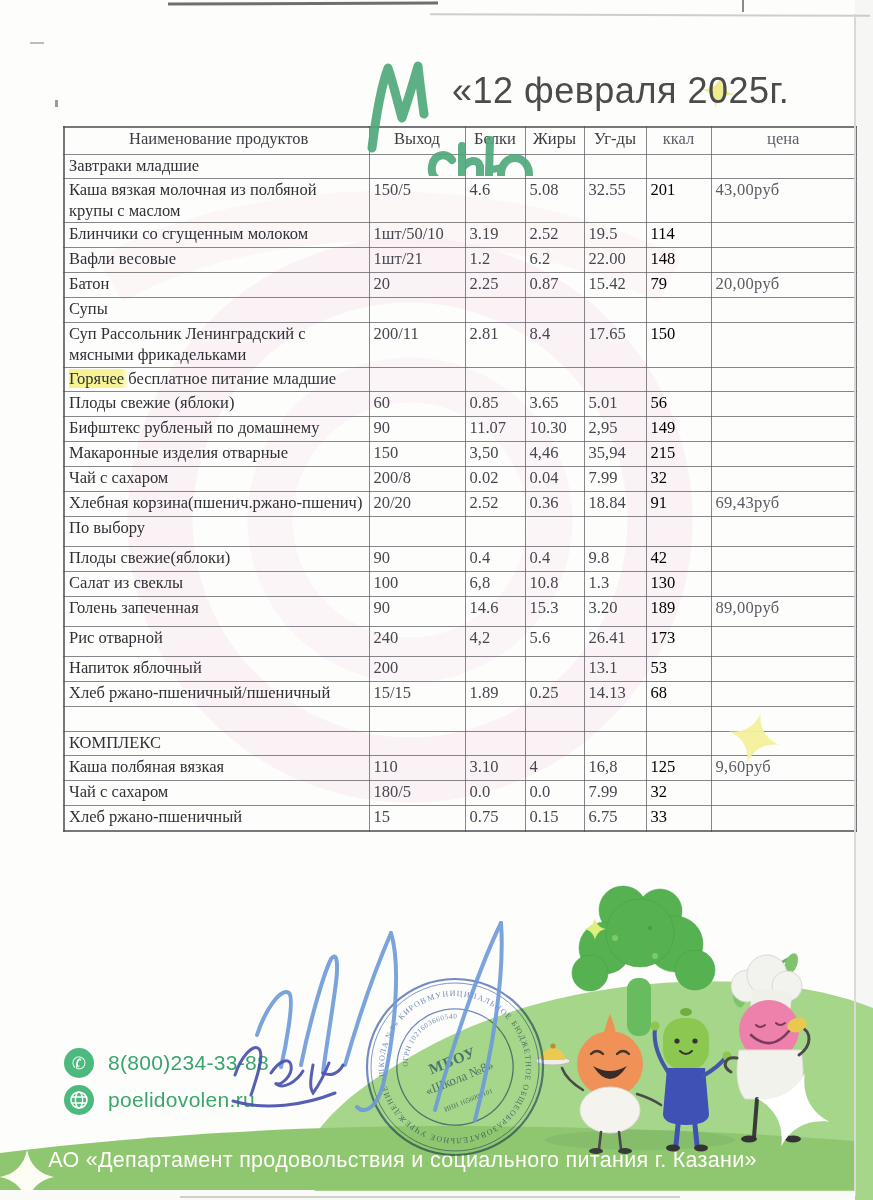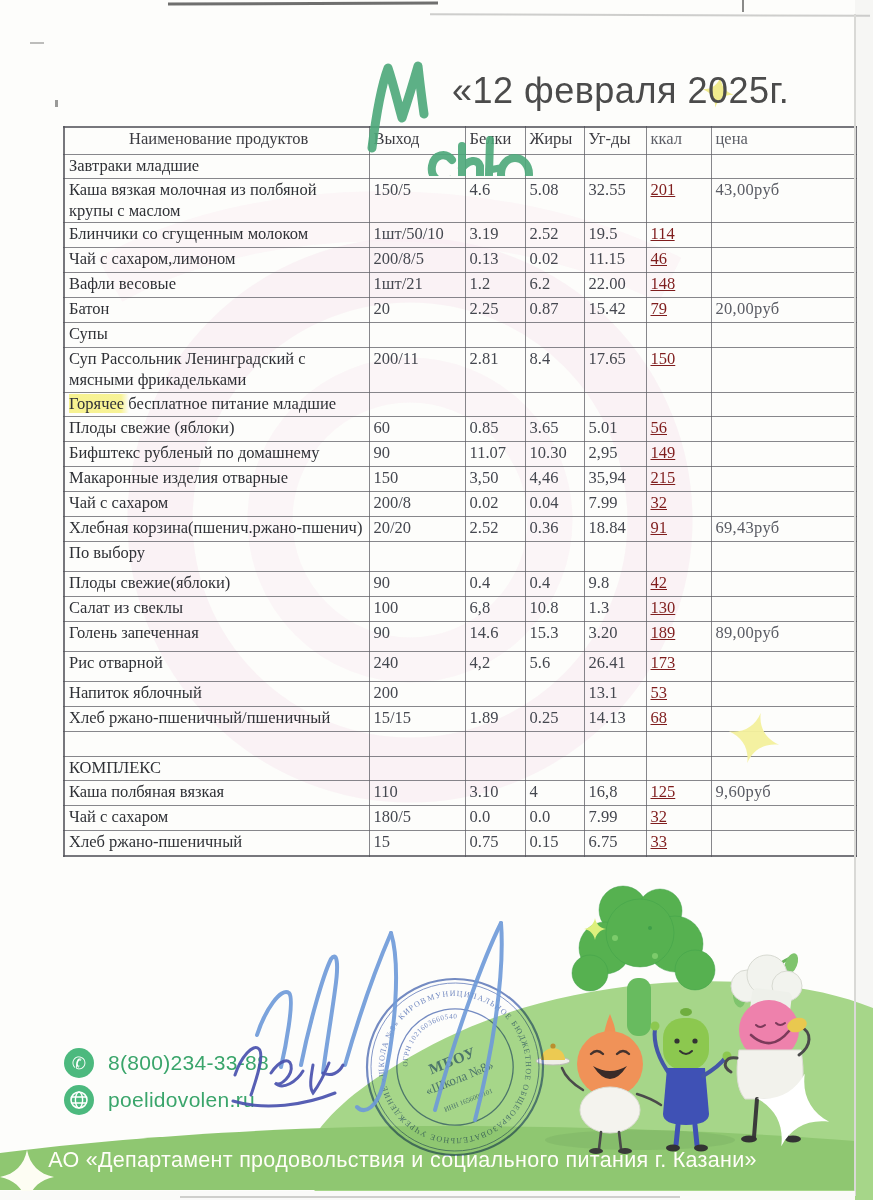--- a/index.html
+++ b/index.html
@@ -25,30 +25,30 @@
     border-collapse:collapse;table-layout:fixed;width:792px;
     font-family:"Liberation Serif",serif;color:#2f3136;
     background:transparent;
   }
   table.menu td,table.menu th{
     border:1px solid rgba(95,95,102,.75);
     vertical-align:top;padding:1px 4px;line-height:1.25;
     font-weight:normal;font-size:16.5px;overflow:hidden;
   }
   table.menu{border:2px solid rgba(85,85,92,.8);}
-  thead th{height:24px;font-size:17px;color:#3c3c42;text-align:left;padding-left:7px;white-space:nowrap;}
+  thead th{height:24px;font-size:17px;color:#3c3c42;text-align:center;padding-left:7px;white-space:nowrap;}
   thead th.c-name{text-align:center;padding-left:8px;}
   thead th.c-kcal,thead th.c-price{color:#5c5e66;}
   td.c-name{padding-left:5px;}
   td.b{font-weight:bold;}
   .r-item td,.r-blank td{height:22px;}
   .r-section td{height:21px;}
   tr.tall td{height:27px;}
   td.c-out,td.c-p,td.c-f,td.c-c{color:#44474f;padding-left:6px;}
-  td.c-kcal{color:#7f1d1d;padding-left:6px;text-decoration:underline;}
+  td.c-kcal{color:#000000;padding-left:6px;}
   td.c-price{color:#5a5c64;padding-left:8px;letter-spacing:.3px;}
   .hl{background:linear-gradient(90deg,rgba(246,240,125,.85) 0px,rgba(246,240,125,.8) 52px,rgba(246,240,125,0) 60px);}
   
   .illustration{position:absolute;left:0;top:858px;z-index:2;pointer-events:none;}
   
   .footer-org{
     position:absolute;left:0;top:1148px;width:805px;z-index:4;
     text-align:center;color:#fffef8;font-size:21.5px;letter-spacing:.3px;
   }
   
@@ -146,29 +146,20 @@
         <tr class="r-item">
           <td class="c-name">Блинчики со сгущенным молоком</td>
           <td class="c-out">1шт/50/10</td>
           <td class="c-p">3.19</td>
           <td class="c-f">2.52</td>
           <td class="c-c">19.5</td>
           <td class="c-kcal">114</td>
           <td class="c-price"></td>
         </tr>
         <tr class="r-item">
-          <td class="c-name">Чай с сахаром,лимоном</td>
-          <td class="c-out">200/8/5</td>
-          <td class="c-p">0.13</td>
-          <td class="c-f">0.02</td>
-          <td class="c-c">11.15</td>
-          <td class="c-kcal">46</td>
-          <td class="c-price"></td>
-        </tr>
-        <tr class="r-item">
           <td class="c-name">Вафли весовые</td>
           <td class="c-out">1шт/21</td>
           <td class="c-p">1.2</td>
           <td class="c-f">6.2</td>
           <td class="c-c">22.00</td>
           <td class="c-kcal">148</td>
           <td class="c-price"></td>
         </tr>
         <tr class="r-item">
           <td class="c-name b">Батон</td>

